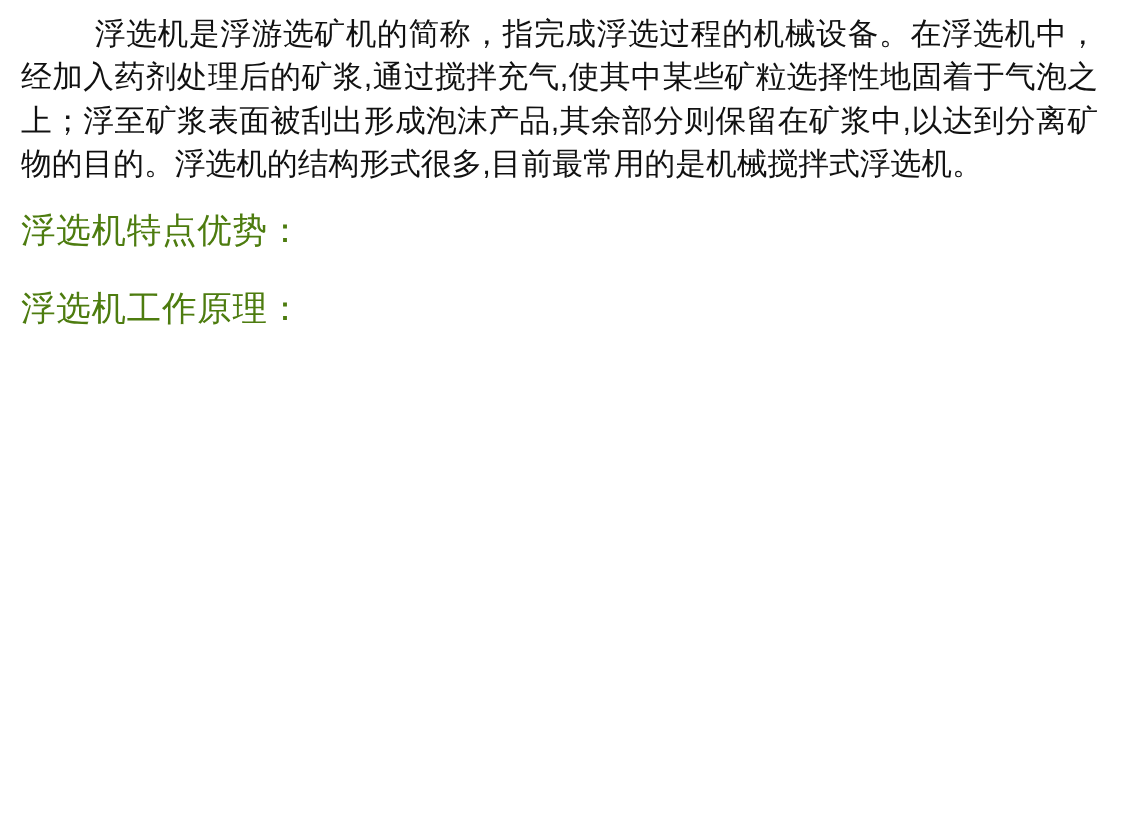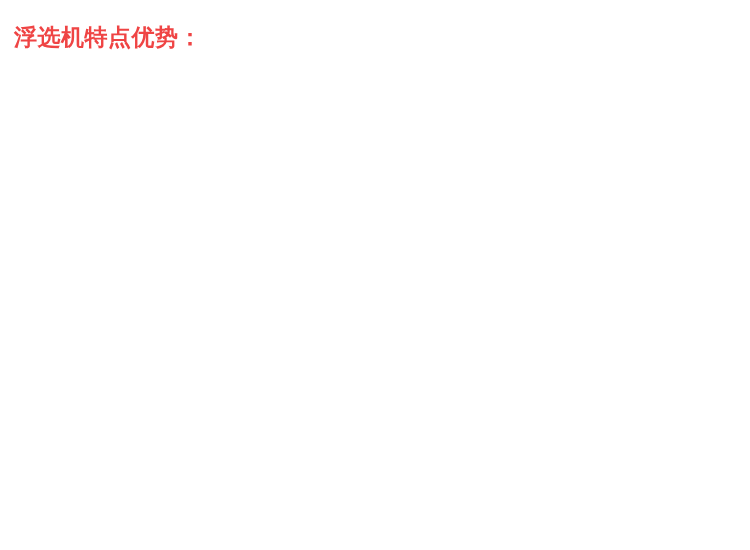--- a/index.html
+++ b/index.html
@@ -29,47 +29,49 @@
     letter-spacing: 0px;
     margin: 0;
     color: #111111;
   }
   .para.indent {
     text-indent: 2.4em;
   }
   .heading {
     font-size: 23px;
     line-height: 30px;
-    font-weight: bold;
+    font-weight: normal;
     margin: 0;
-    color: #ef4444;
+    color: #4d7c0f;
     letter-spacing: 0.5px;
   }
   .gap-after-para {
     height: 14px;
   }
   .gap-after-heading {
     height: 6px;
   }
   .section-gap {
     height: 16px;
   }
 </style>
 </head>
 <body>
 
 <div class="page">
 
+  <p class="para indent">浮选机是浮游选矿机的简称，指完成浮选过程的机械设备。在浮选机中，经加入药剂处理后的矿浆,通过搅拌充气,使其中某些矿粒选择性地固着于气泡之上；浮至矿浆表面被刮出形成泡沫产品,其余部分则保留在矿浆中,以达到分离矿物的目的。浮选机的结构形式很多,目前最常用的是机械搅拌式浮选机。</p>
 
   <div class="gap-after-para"></div>
 
   <h2 class="heading">浮选机特点优势：</h2>
 
   <div class="gap-after-heading"></div>
 
 
   <div class="section-gap"></div>
 
+  <h2 class="heading">浮选机工作原理：</h2>
 
   <div class="gap-after-heading"></div>
 
 
 </div>
 
 </body></html>

